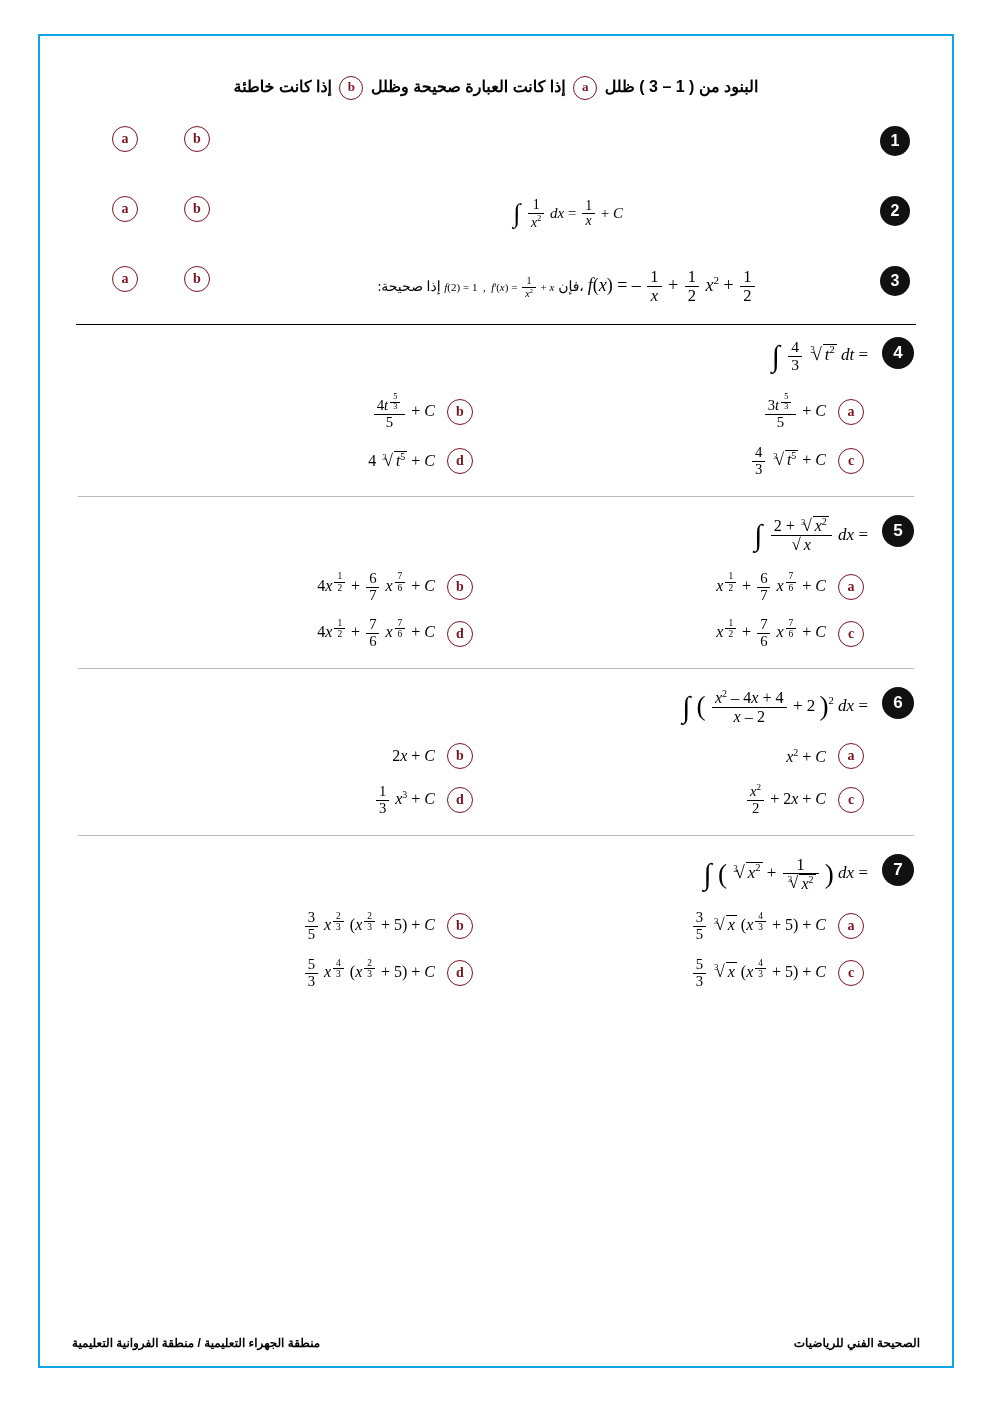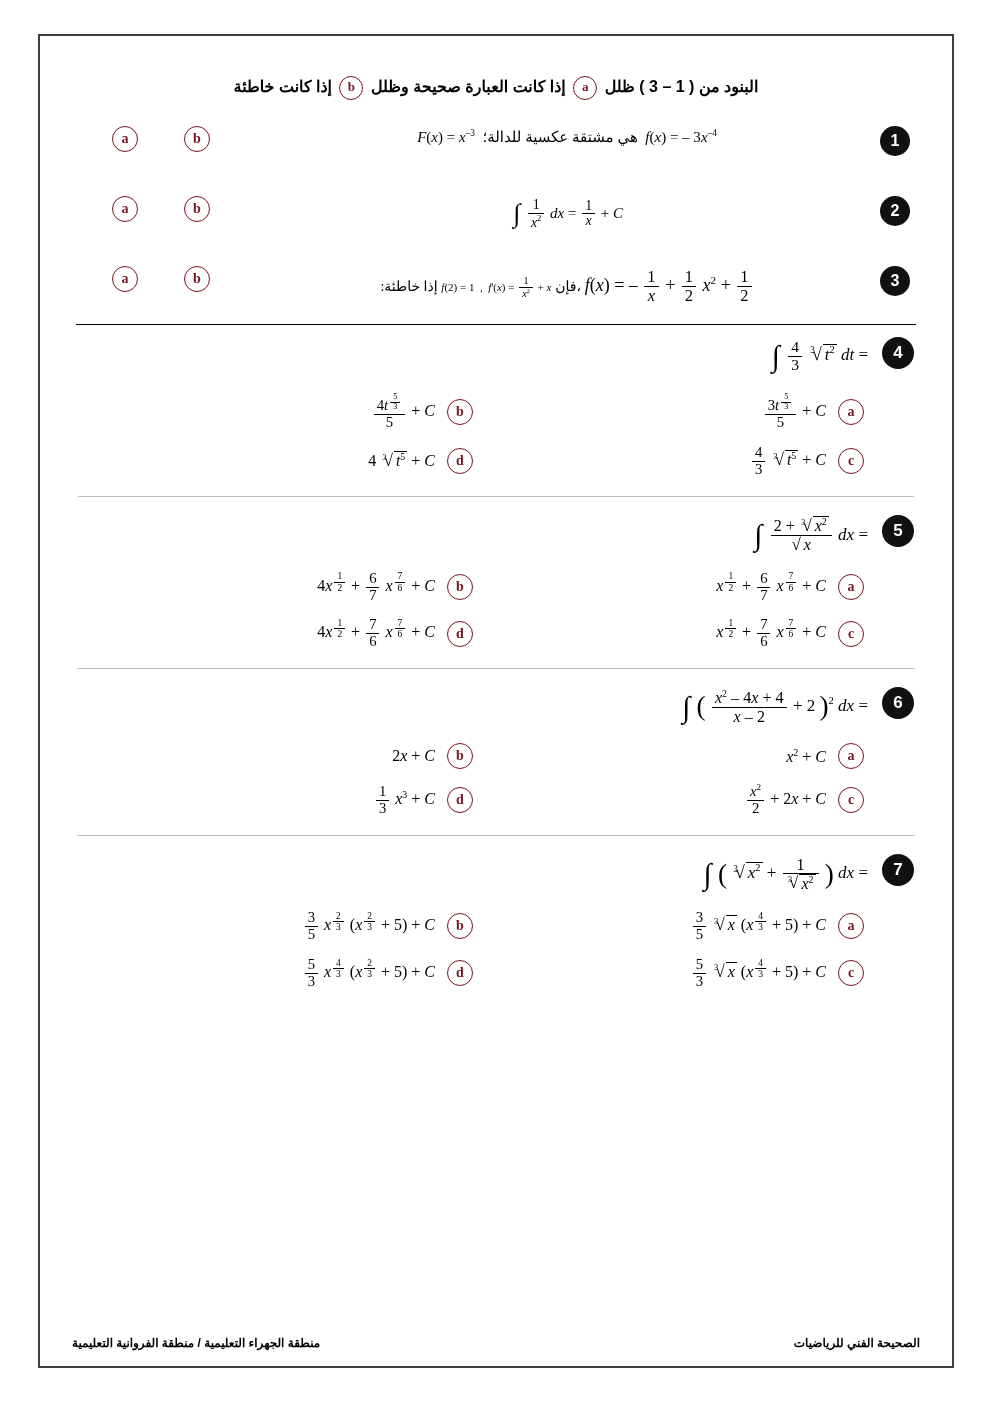--- a/index.html
+++ b/index.html
@@ -13,21 +13,21 @@
     font-family: "Liberation Serif", serif;
     color: #000000;
     position: relative;
   }
   .page {
     position: absolute;
     left: 38px;
     top: 34px;
     width: 916px;
     height: 1334px;
-    border: 2px solid #404040;
+    border: 2px solid #0ea5e9;
     box-sizing: border-box;
     background: #fff;
   }
   .inner {
     position: absolute;
     left: 0; top: 0; right: 0; bottom: 0;
     padding: 26px 32px 10px 32px;
     box-sizing: border-box;
   }
 
@@ -226,25 +226,20 @@
     <div class="section-heading">
       <span>البنود من ( 1 – 3 ) ظلل</span>
       <span class="circ">a</span>
       <span>إذا كانت العبارة صحيحة  وظلل</span>
       <span class="circ">b</span>
       <span>إذا كانت خاطئة</span>
     </div>
 
     <div class="tf-row">
       <div class="qnum">1</div>
-      <div class="tf-statement">
-        <span class="mi">f</span>(<span class="mi">x</span>) = – 3<span class="mi">x</span><sup class="ex">–4</sup>
-        &nbsp;هي مشتقة عكسية للدالة؛&nbsp;
-        <span class="mi">F</span>(<span class="mi">x</span>) = <span class="mi">x</span><sup class="ex">–3</sup>
-      </div>
       <div class="tf-choices">
         <div class="opt-circle">b</div>
         <div class="opt-circle">a</div>
       </div>
     </div>
 
     <div class="tf-row">
       <div class="qnum">2</div>
       <div class="tf-statement">
         <span style="direction:ltr;display:inline-block;">
@@ -290,21 +285,21 @@
         <span style="font-size:14px;">،فإن</span>
         <span style="direction:ltr;display:inline-block;font-size:11px;">
           <span class="mi">f</span>(2) = 1 &nbsp;,&nbsp;
           <span class="mi">f</span>'(<span class="mi">x</span>) =
           <span class="frac">
               <span class="num">1</span>
               <span class="den"><span class="mi">x</span><sup class="ex">2</sup></span>
             </span>
           + <span class="mi">x</span>
         </span>
-        <span style="font-size:14px;">إذا خاطئة:</span>
+        <span style="font-size:14px;">إذا صحيحة:</span>
       </div>
       <div class="tf-choices">
         <div class="opt-circle">b</div>
         <div class="opt-circle">a</div>
       </div>
     </div>
 
     <hr class="sep">
 
 

